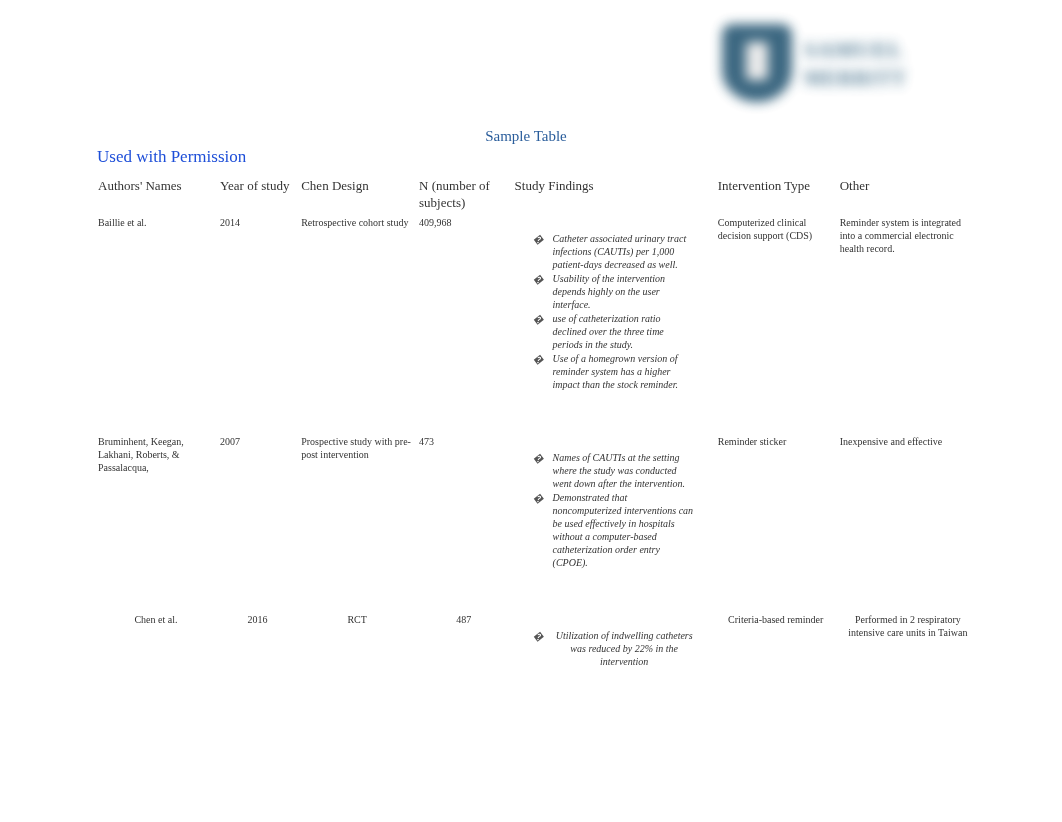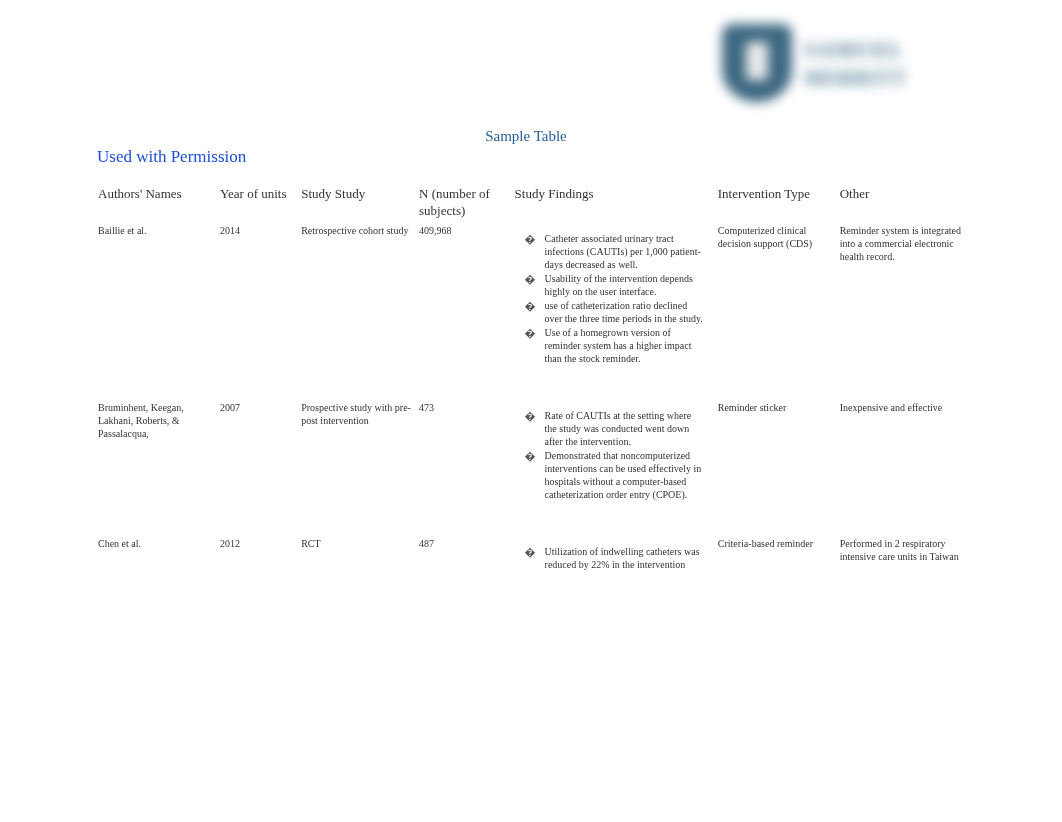--- a/index.html
+++ b/index.html
@@ -56,21 +56,21 @@
     }
     .perm {
       position: absolute;
       top: 147px;
       left: 97px;
       font-size: 17px;
       color: #1d4ed8;
     }
     .tbl {
       position: absolute;
-      top: 184px;
+      top: 176px;
       left: 98px;
       width: 884px;
       border-collapse: collapse;
       table-layout: fixed;
     }
     .tbl th, .tbl td {
       text-align: left;
       vertical-align: top;
       padding: 2px 6px 2px 0;
       font-weight: normal;
@@ -81,37 +81,38 @@
     col.authors { width: 120px; }
     col.year    { width: 80px; }
     col.design  { width: 116px; }
     col.n       { width: 94px; }
     col.findings{ width: 200px; }
     col.inter   { width: 120px; }
     col.other   { width: 140px; }
     .bullets {
       list-style: none;
       padding: 0;
-      margin: 8px;
+      margin: 16px;
+      font-style: italic;
     }
     .bullets li {
       position: relative;
       padding-left: 22px;
       margin-bottom: 1px;
     }
     .bullets li::before {
       content: "\FFFD";
       position: absolute;
       left: 2px;
       top: 0;
       font-size: 11px;
       color: #555;
     }
     .row-sep td { padding-top: 26px; }
-    .row-sep2 td { padding-top: 26px; }
+    .row-sep2 td { padding-top: 26px; text-align: center; }
   </style>
 </head>
 <body>
 
 <div class="logo">
   <div class="logo-shield"></div>
   <div class="logo-text">
     <div class="logo-line1">SAMUEL</div>
     <div class="logo-line2">MERRITT</div>
   </div>
@@ -126,22 +127,22 @@
       <col class="year">
       <col class="design">
       <col class="n">
       <col class="findings">
       <col class="inter">
       <col class="other">
   </colgroup>
   <thead>
     <tr>
       <th>Authors' Names</th>
-      <th>Year of units</th>
-      <th>Study Study</th>
+      <th>Year of study</th>
+      <th>Chen Design</th>
       <th>N (number of subjects)</th>
       <th>Study Findings</th>
       <th>Intervention Type</th>
       <th>Other</th>
     </tr>
   </thead>
   <tbody>
     <tr>
       <td>Baillie et al.</td>
       <td>2014</td>
@@ -158,30 +159,30 @@
       <td>Computerized clinical decision support (CDS)</td>
       <td>Reminder system is integrated into a commercial electronic health record.</td>
     </tr>
     <tr class="row-sep">
       <td>Bruminhent, Keegan, Lakhani, Roberts, &amp; Passalacqua,</td>
       <td>2007</td>
       <td>Prospective study with pre-post intervention</td>
       <td>473</td>
       <td>
         <ul class="bullets">
-          <li>Rate of CAUTIs at the setting where the study was conducted went down after the intervention.</li>
+          <li>Names of CAUTIs at the setting where the study was conducted went down after the intervention.</li>
           <li>Demonstrated that noncomputerized interventions can be used effectively in hospitals without a computer-based catheterization order entry (CPOE).</li>
         </ul>
       </td>
       <td>Reminder sticker</td>
       <td>Inexpensive and effective</td>
     </tr>
     <tr class="row-sep2">
       <td>Chen et al.</td>
-      <td>2012</td>
+      <td>2016</td>
       <td>RCT</td>
       <td>487</td>
       <td>
         <ul class="bullets">
           <li>Utilization of indwelling catheters was reduced by 22% in the intervention</li>
         </ul>
       </td>
       <td>Criteria-based reminder</td>
       <td>Performed in 2 respiratory intensive care units in Taiwan</td>
     </tr>

